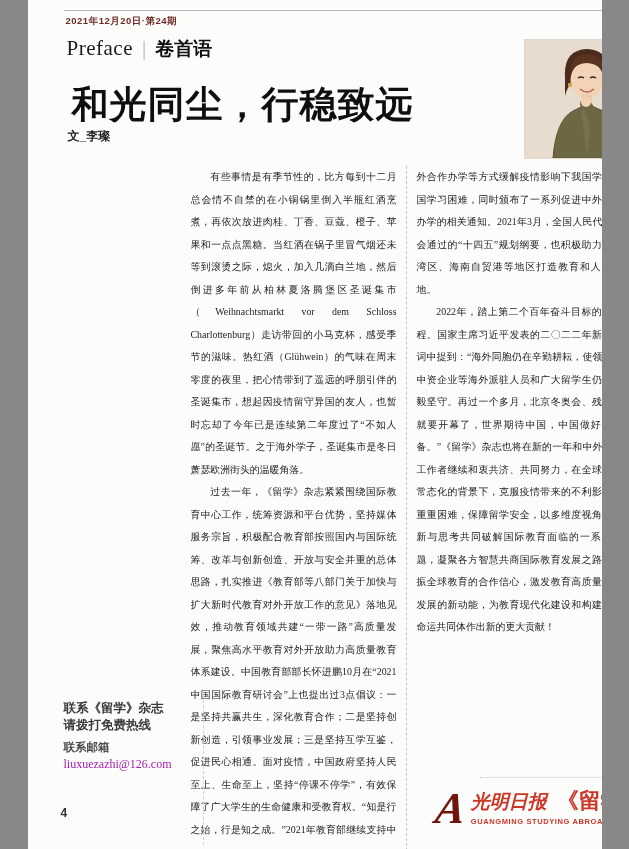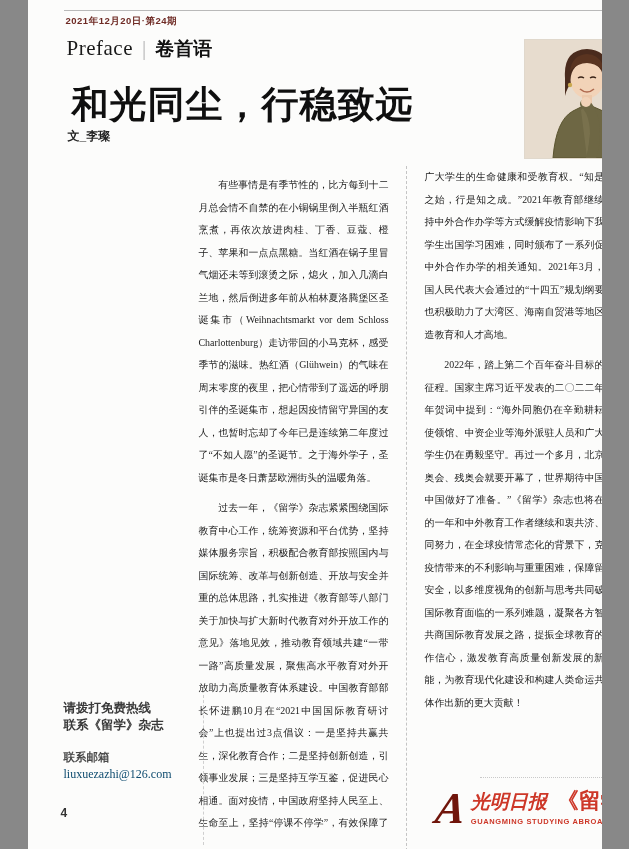--- a/index.html
+++ b/index.html
@@ -20,33 +20,33 @@
   .byline{position:absolute;left:40px;top:128px;font-size:12px;color:#222;font-weight:bold;
     font-family:"Liberation Sans",sans-serif;}
   .portrait{position:absolute;left:497px;top:40px;width:123px;height:118px;
     outline:1px solid #e0d8cc;}
   .body-columns{
     position:absolute;left:163px;top:166px;width:432px;height:690px;overflow:hidden;
     column-count:2;column-gap:20px;column-fill:auto;
     column-rule:1px dashed #c4c4c4;
     font-size:9.9px;line-height:22.5px;text-align:justify;color:#1b1b1b;
   }
-  .body-columns p{margin:8px;text-indent:2em;}
+  .body-columns p{margin:0;text-indent:2em;}
   .left-dashed{position:absolute;left:175px;top:695px;height:150px;width:0;
     border-left:1px dashed #cfcfcf;}
   .footer-dotted{position:absolute;left:452px;top:777px;width:176px;height:0;
     border-top:1px dotted #c9c9c9;}
   .contact{position:absolute;left:36px;top:700px;width:135px;
     font-family:"Liberation Sans",sans-serif;}
   .contact-line{font-size:12.5px;font-weight:bold;color:#3a3a3a;line-height:17px;}
   .phone{margin-top:3px;color:#e6392c;font-style:italic;font-weight:800;white-space:nowrap;}
   .phone-main{font-size:21px;letter-spacing:-.5px;}
   .phone-large{font-size:30px;letter-spacing:-1px;}
-  .email-label{margin-top:16px;font-size:11.5px;font-weight:bold;color:#4a4a4a;}
-  .email{font-size:12px;color:#0c4a6e;font-family:"Liberation Serif",serif;margin-top:2px;}
+  .email-label{margin-top:6px;font-size:11.5px;font-weight:bold;color:#4a4a4a;}
+  .email{font-size:12px;color:#a21caf;font-family:"Liberation Serif",serif;margin-top:2px;}
   .pagenum{position:absolute;left:33px;top:806px;font-size:12px;font-weight:bold;color:#333;
     font-family:"Liberation Sans",sans-serif;}
   .brand{position:absolute;left:408px;top:788px;display:flex;align-items:flex-start;gap:6px;}
   .brand-a{font-size:44px;line-height:42px;font-weight:900;font-style:italic;
     color:#70150b;transform:skewX(-8deg);font-family:"Liberation Serif",serif;}
   .brand-text{display:flex;flex-direction:column;}
   .brand-cn{color:#cd3728;white-space:nowrap;line-height:26px;}
   .brand-cn .script{font-style:italic;font-weight:bold;font-size:19px;margin-right:10px;}
   .brand-cn .boldcn{font-weight:900;font-size:22px;}
   .brand-en{color:#cd3728;font-size:7.5px;font-weight:bold;letter-spacing:.6px;
@@ -102,22 +102,22 @@
     <p>有些事情是有季节性的，比方每到十二月总会情不自禁的在小铜锅里倒入半瓶红酒烹煮，再依次放进肉桂、丁香、豆蔻、橙子、苹果和一点点黑糖。当红酒在锅子里冒气烟还未等到滚烫之际，熄火，加入几滴白兰地，然后倒进多年前从柏林夏洛腾堡区圣诞集市（Weihnachtsmarkt vor dem Schloss Charlottenburg）走访带回的小马克杯，感受季节的滋味。热红酒（Glühwein）的气味在周末零度的夜里，把心情带到了遥远的呼朋引伴的圣诞集市，想起因疫情留守异国的友人，也暂时忘却了今年已是连续第二年度过了“不如人愿”的圣诞节。之于海外学子，圣诞集市是冬日萧瑟欧洲街头的温暖角落。</p>
     <p>过去一年，《留学》杂志紧紧围绕国际教育中心工作，统筹资源和平台优势，坚持媒体服务宗旨，积极配合教育部按照国内与国际统筹、改革与创新创造、开放与安全并重的总体思路，扎实推进《教育部等八部门关于加快与扩大新时代教育对外开放工作的意见》落地见效，推动教育领域共建“一带一路”高质量发展，聚焦高水平教育对外开放助力高质量教育体系建设。中国教育部部长怀进鹏10月在“2021中国国际教育研讨会”上也提出过3点倡议：一是坚持共赢共生，深化教育合作；二是坚持创新创造，引领事业发展；三是坚持互学互鉴，促进民心相通。面对疫情，中国政府坚持人民至上、生命至上，坚持“停课不停学”，有效保障了广大学生的生命健康和受教育权。“知是行之始，行是知之成。”2021年教育部继续支持中外合作办学等方式缓解疫情影响下我国学生出国学习困难，同时颁布了一系列促进中外合作办学的相关通知。2021年3月，全国人民代表大会通过的“十四五”规划纲要，也积极助力了大湾区、海南自贸港等地区打造教育和人才高地。</p>
     <p>2022年，踏上第二个百年奋斗目标的新征程。国家主席习近平发表的二〇二二年新年贺词中提到：“海外同胞仍在辛勤耕耘，使领馆、中资企业等海外派驻人员和广大留学生仍在勇毅坚守。再过一个多月，北京冬奥会、残奥会就要开幕了，世界期待中国，中国做好了准备。”《留学》杂志也将在新的一年和中外教育工作者继续和衷共济、共同努力，在全球疫情常态化的背景下，克服疫情带来的不利影响与重重困难，保障留学安全，以多维度视角的创新与思考共同破解国际教育面临的一系列难题，凝聚各方智慧共商国际教育发展之路，提振全球教育的合作信心，激发教育高质量创新发展的新动能，为教育现代化建设和构建人类命运共同体作出新的更大贡献！</p>
 
   </div>
 
   <div class="left-dashed"></div>
   <div class="footer-dotted"></div>
 
   <div class="contact">
+    <div class="contact-line">联系《留学》杂志</div>
     <div class="contact-line">请拨打免费热线</div>
-    <div class="contact-line">联系《留学》杂志</div>
     <div class="email-label">联系邮箱</div>
     <div class="email">liuxuezazhi@126.com</div>
   </div>
 
   <div class="pagenum">4</div>
 
   <div class="brand">
     <span class="brand-a">A</span>
     <div class="brand-text">
       <div class="brand-cn">

